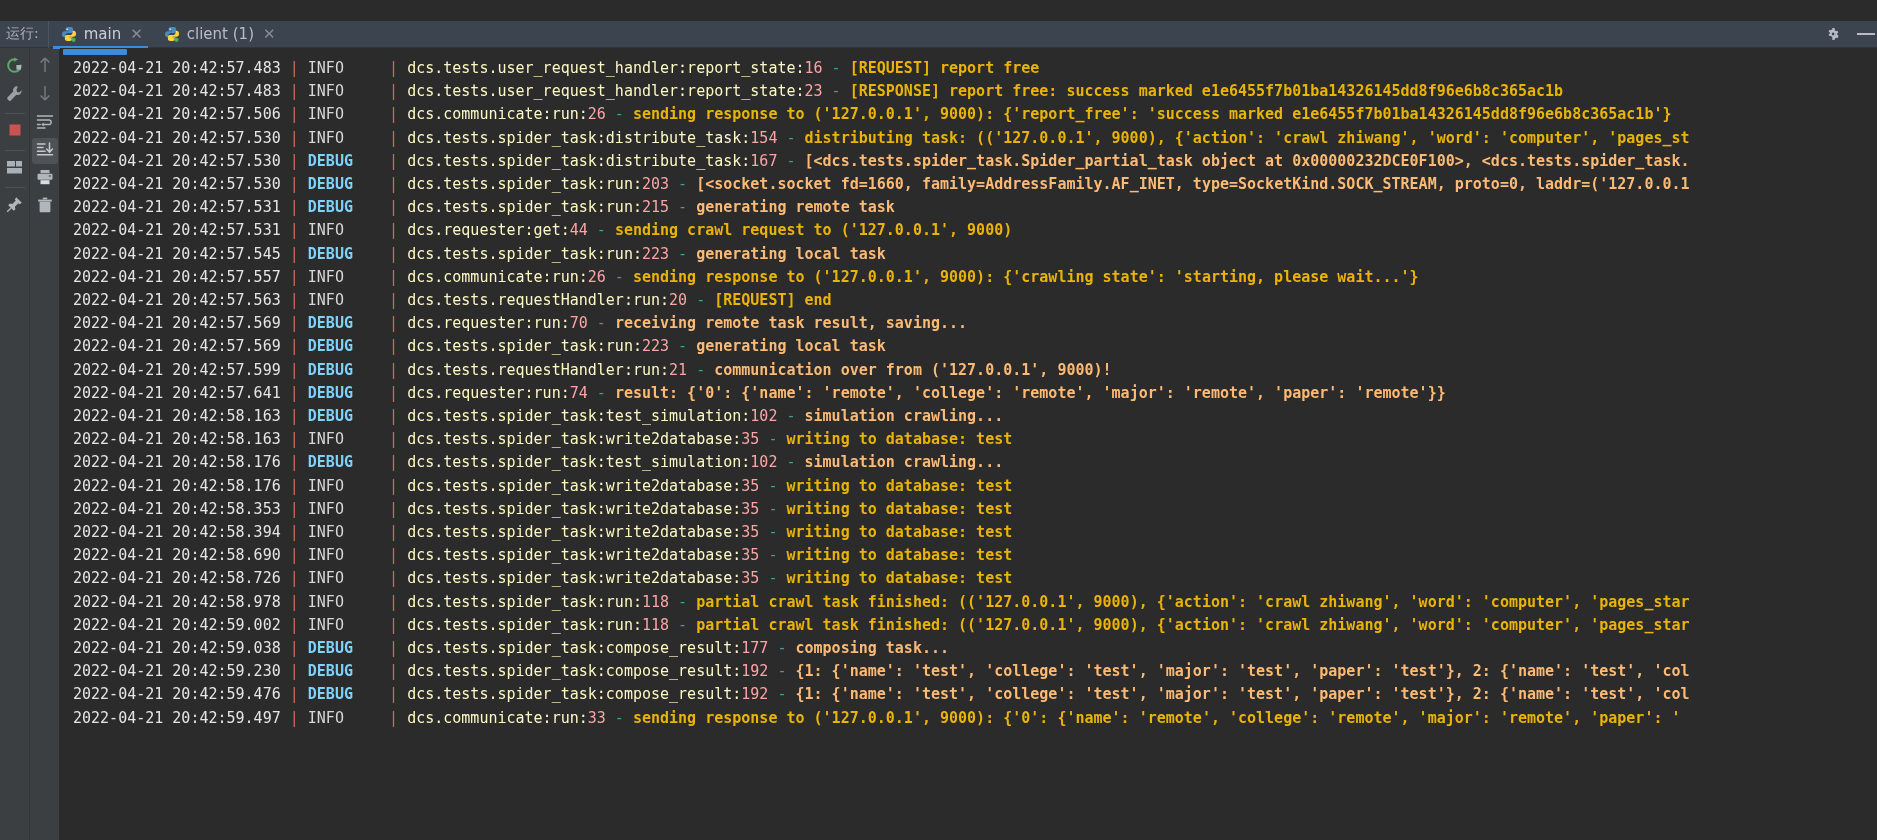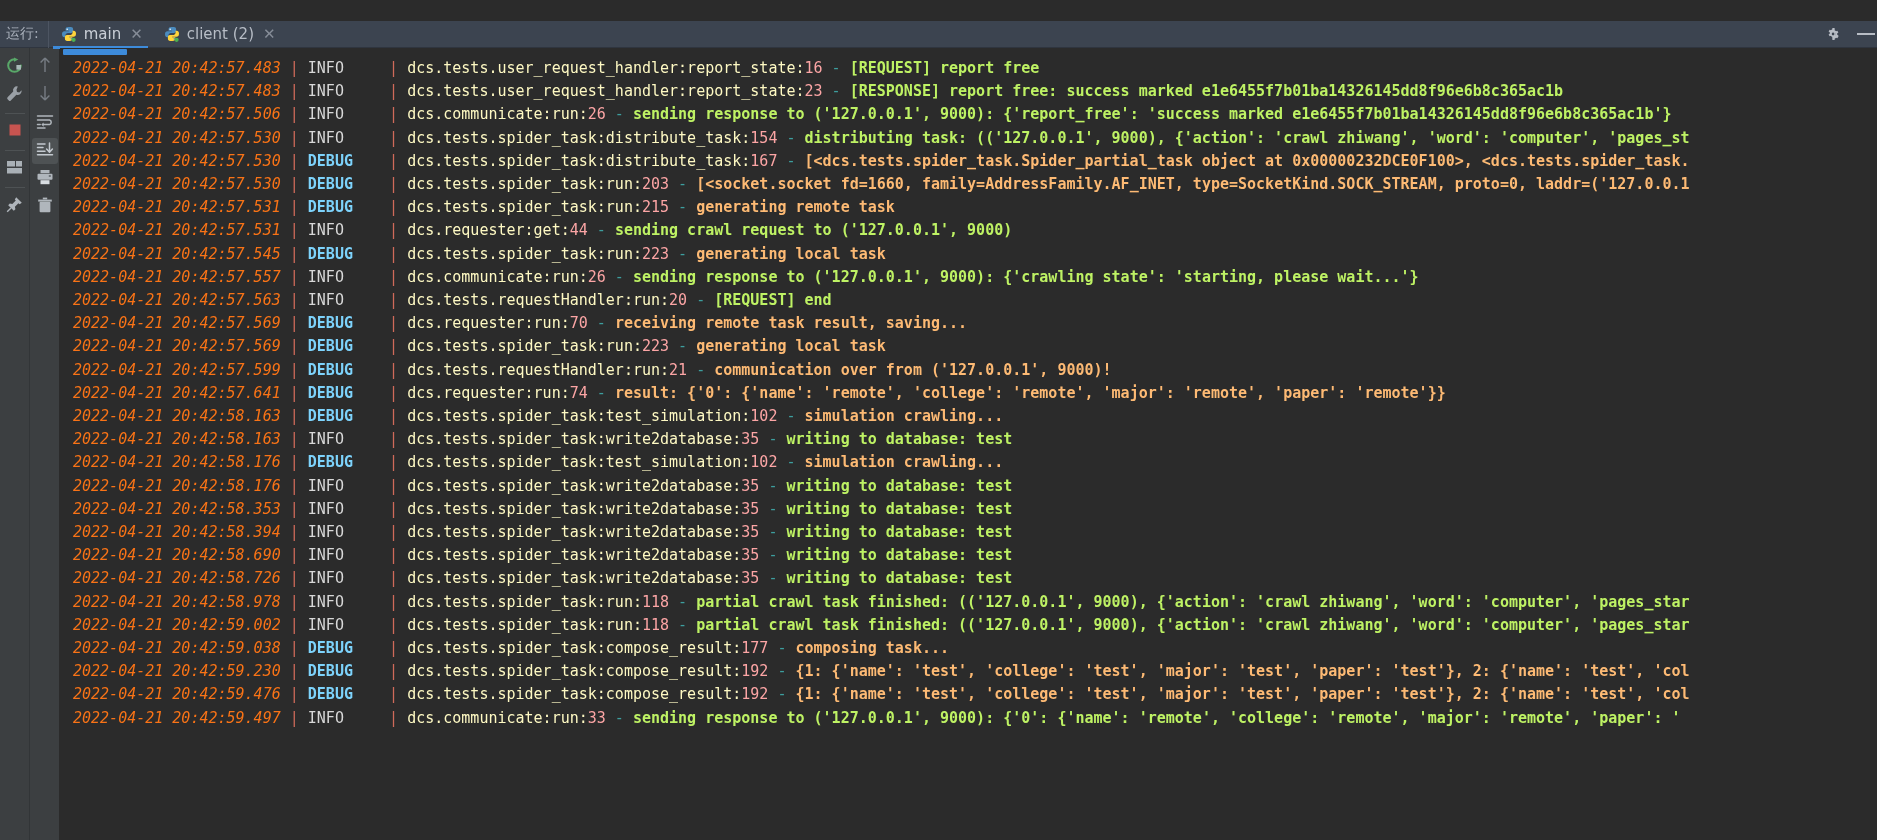--- a/index.html
+++ b/index.html
@@ -154,28 +154,28 @@
   }
   .log {
     padding: 1px 0 0 13px;
     font-family: "DejaVu Sans Mono", monospace;
     font-size: 15px;
     line-height: 23.2px;
     white-space: pre;
     letter-spacing: 0px;
   }
   .row { white-space: pre; }
-  .ts   { color: #f97316; font-style: italic; }
+  .ts   { color: #e5e5e5; }
   .bar  { color: #cf6a5a; }
   .lvl-info  { color: #d8d8d8; font-weight: normal; }
   .lvl-debug { color: #7dd3fc; font-weight: bold; }
   .src  { color: #fef9c3; }
   .lno  { color: #fca5a5; }
   .dash { color: #3d9e9e; }
-  .msg-info  { color: #bef264; font-weight: bold; }
+  .msg-info  { color: #eab308; font-weight: bold; }
   .msg-debug { color: #fdba74; font-weight: bold; }
 </style>
 </head>
 <body>
 
 <div class="header">
   <span class="run-label">运行:</span>
   <div class="tabs">
 
     <div class="tab active">
@@ -196,21 +196,21 @@
     <div class="tab">
       <span>
         <svg class="py-icon" viewBox="0 0 16 16">
           <path d="M7.6 1C5.4 1 4.6 1.9 4.6 3.2v1.6h3.2v0.5H3.4C2.1 5.3 1 6.1 1 8.3c0 2.1 1 2.9 2.3 2.9h1.1V9.5c0-1.4 1.2-2.6 2.6-2.6h3.1c1.1 0 2-0.9 2-2V3.2C12.1 1.9 11.2 1 9.9 1H7.6z" fill="#4b8bbe"></path>
           <path d="M8.4 15c2.2 0 3-0.9 3-2.2v-1.6H8.2v-0.5h4.4c1.3 0 2.4-0.8 2.4-3 0-2.1-1-2.9-2.3-2.9h-1.1v1.7c0 1.4-1.2 2.6-2.6 2.6H5.9c-1.1 0-2 0.9-2 2v1.7C3.9 14.1 4.8 15 6.1 15H8.4z" fill="#ffd43b"></path>
           <circle cx="6.2" cy="3.2" r="0.75" fill="#ffffff"></circle>
           <circle cx="10.3" cy="12.8" r="0.75" fill="#4b8bbe"></circle>
           <circle cx="12.6" cy="13.8" r="2.1" fill="#4caf50"></circle>
         </svg>
       </span>
-      <span class="tab-label">client (2)</span>
+      <span class="tab-label">client (1)</span>
       <span class="tab-close">✕</span>
     </div>
 
     <div class="header-right">
       <span>
         <svg class="gear-icon" viewBox="0 0 16 16">
           <path fill="#b8bdc5" d="M8 5.2A2.8 2.8 0 1 0 8 10.8 2.8 2.8 0 0 0 8 5.2zm0 4.2A1.4 1.4 0 1 1 8 6.6a1.4 1.4 0 0 1 0 2.8z"></path>
           <path fill="#b8bdc5" d="M14 9.1V6.9l-1.7-0.3a4.6 4.6 0 0 0-0.5-1.2l1-1.4-1.6-1.6-1.4 1a4.6 4.6 0 0 0-1.2-0.5L8.3 1.2H6.1l-0.3 1.7a4.6 4.6 0 0 0-1.2 0.5l-1.4-1-1.6 1.6 1 1.4a4.6 4.6 0 0 0-0.5 1.2L0.4 6.9v2.2l1.7 0.3c0.1 0.4 0.3 0.8 0.5 1.2l-1 1.4 1.6 1.6 1.4-1c0.4 0.2 0.8 0.4 1.2 0.5l0.3 1.7h2.2l0.3-1.7c0.4-0.1 0.8-0.3 1.2-0.5l1.4 1 1.6-1.6-1-1.4c0.2-0.4 0.4-0.8 0.5-1.2L14 9.1z" opacity="0"></path>
           <path fill="#b8bdc5" d="M13.4 9.4l-1.2-0.6c0.05-0.26 0.08-0.53 0.08-0.8s-0.03-0.54-0.08-0.8l1.2-0.6-1.1-1.9-1.2 0.6c-0.37-0.38-0.82-0.68-1.32-0.87L9.6 2.1H7.4L7.2 3.43c-0.5 0.19-0.95 0.49-1.32 0.87L4.68 3.7 3.58 5.6l1.2 0.6c-0.05 0.26-0.08 0.53-0.08 0.8s0.03 0.54 0.08 0.8l-1.2 0.6 1.1 1.9 1.2-0.6c0.37 0.38 0.82 0.68 1.32 0.87L7.4 13.9h2.2l0.2-1.33c0.5-0.19 0.95-0.49 1.32-0.87l1.2 0.6 1.1-1.9zM8.5 10.1a2.1 2.1 0 1 1 0-4.2 2.1 2.1 0 0 1 0 4.2z"></path>
         </svg>

